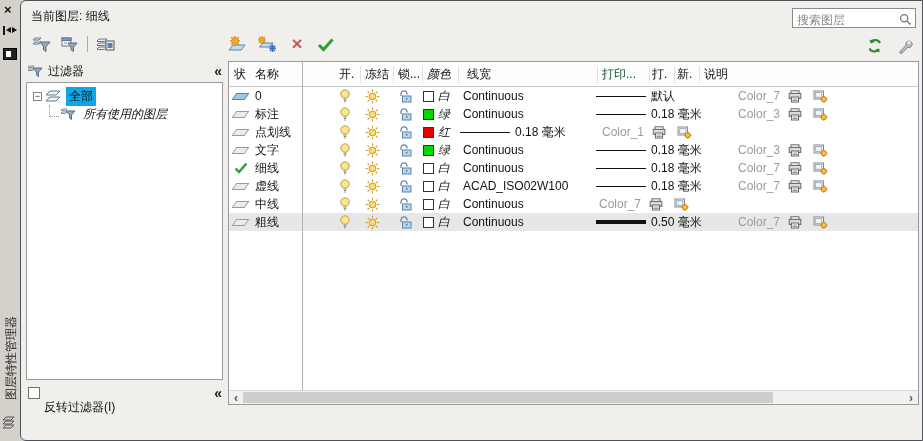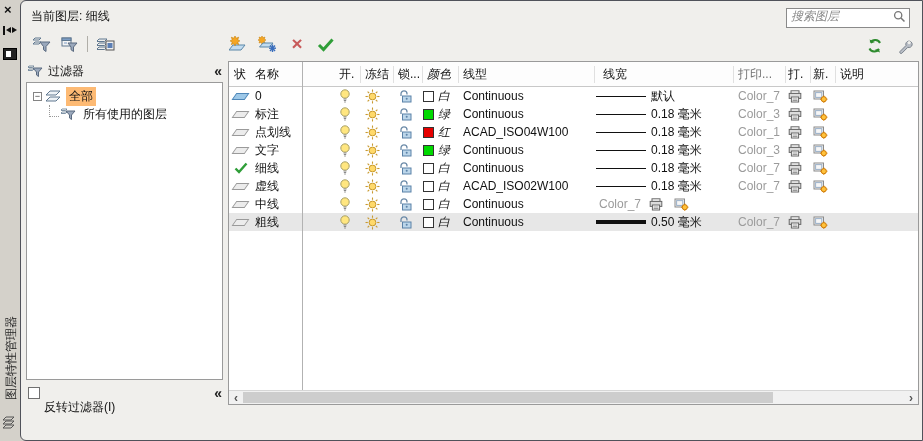--- a/index.html
+++ b/index.html
@@ -14,44 +14,44 @@
   .strip-autohide .tl { position:absolute; left:3px; top:1px; width:0; height:0; border-top:3.5px solid transparent; border-bottom:3.5px solid transparent; border-right:5px solid #111; }
   .strip-autohide .tr { position:absolute; left:9px; top:1px; width:0; height:0; border-top:3.5px solid transparent; border-bottom:3.5px solid transparent; border-left:5px solid #111; }
   .strip-props { position:absolute; left:3px; top:48px; width:14px; height:12px; background:#222; border:1px solid #000; }
   .strip-props::after { content:""; position:absolute; left:2px; top:2px; width:5px; height:6px; background:#fff; }
   .strip-title { position:absolute; left:3px; top:400px; transform:rotate(-90deg); transform-origin:0 0; white-space:nowrap; font-size:12px; color:#222; }
   .strip-layers { position:absolute; left:2px; top:414px; }
 
   
   .palette { position:absolute; left:20px; top:0; width:903px; height:441px; background:#f0efec; border:1px solid #50525a; border-radius:6px 0 0 6px; }
   .pal-title { position:absolute; left:10px; top:7px; font-size:12px; color:#111; }
-  .searchbox { position:absolute; right:12px; top:7px; width:124px; height:20px; background:#fff; border:1px solid #8a8a8a; display:flex; align-items:flex-start;font-style:italic; }
+  .searchbox { position:absolute; right:6px; top:7px; width:124px; height:20px; background:#fff; border:1px solid #8a8a8a; display:flex; align-items:flex-end; }
   .searchbox input { flex:1; border:none; outline:none; font:inherit; color:#444; padding:0 2px 0 4px; min-width:0; background:transparent; }
   .searchbox input::placeholder { color:#8a8a8a; opacity:1; }
   .searchbox svg { flex:0 0 auto; margin-right:2px; }
 
   .tb-left { position:absolute; left:10px; top:33px; display:flex; align-items:center; gap:5px; }
   .tb-mid { position:absolute; left:207px; top:33px; display:flex; align-items:center; gap:7px; }
   .tb-right { position:absolute; right:6px; top:35px; display:flex; align-items:center; gap:8px; }
   .tbtn { width:22px; height:20px; display:flex; align-items:center; justify-content:center; cursor:default; }
   .tb-sep { width:1px; height:16px; background:#b0aea8; margin:0 2px; }
   .del-x { color:#c85a5a; font-size:19px; font-weight:bold; line-height:16px; }
 
   
   .fpanel { position:absolute; left:5px; top:60px; width:197px; height:343px; }
   .fp-header { position:absolute; left:0; top:0; right:0; height:20px; display:flex; align-items:center; gap:4px; padding:0 2px; }
   .fp-header .lbl { flex:1;font-family:Liberation Serif, serif; }
   .chev { font-size:14px; font-weight:bold; color:#222; letter-spacing:-1px; }
   .fp-tree { position:absolute; left:0; top:21px; right:0; bottom:24px; background:#fff; border:1px solid #9a9a9a; padding-top:4px; overflow:hidden; }
   .tnode { display:flex; align-items:center; height:18px; }
   .tnode .expander { width:9px; height:9px; border:1px solid #848484; background:#fff; font-size:9px; line-height:7px; text-align:center; margin:0 3px 0 6px; color:#333; }
-  .tnode.child { padding-left:22px; }
+  .tnode.child { padding-left:22px;font-style:italic; }
   .tnode .dot-l { width:10px; height:12px; border-left:1px dotted #999; border-bottom:1px dotted #999; margin:-6px 2px 0 0; }
   .tnode .nlabel { padding:1px 3px; }
-  .tnode .nlabel.sel { background:#fdba74;font-family:Liberation Mono, monospace; }
+  .tnode .nlabel.sel { background:#0ea5e9;font-family:Liberation Mono, monospace; }
   .fp-invert { position:absolute; left:0; bottom:0; right:0; height:22px; display:flex; align-items:center; gap:4px; padding:0 2px; }
   .fp-invert .cb { width:12px; height:12px; background:#fff; border:1px solid #707070; }
   .fp-invert .lbl { flex:1;margin-top:28px; }
 
   
   .tpanel { position:absolute; left:207px; top:60px; width:691px; height:344px; background:#fff; border:1px solid #9a9a9a; overflow:hidden; }
   .vdiv { position:absolute; left:73px; top:0; bottom:14px; width:1px; background:#b2b2b2; }
   .thead { display:flex; height:25px; align-items:center; border-bottom:1px solid #c8c8c8; background:#fdfdfd; }
   .thead .cell { font-size:12px; color:#111; white-space:nowrap; overflow:hidden; padding-top:1px; }
   .thead .cell.hsep { border-right:1px solid #e0e0e0; height:17px; display:flex; align-items:center; }
@@ -229,23 +229,22 @@
 
   <div class="tpanel">
     <div class="thead">
       <div class="cell c-status">状</div>
       <div class="cell c-name">名称</div>
       <div class="cell c-gap"></div>
       <div class="cell c-on hsep">开.</div>
       <div class="cell c-frz hsep">冻结</div>
       <div class="cell c-lock hsep">锁...</div>
       <div class="cell c-color hsep" style="padding-left:4px;">颜色</div>
-      <div class="cell c-lt hsep">线型</div>
       <div class="cell c-lw hsep" style="padding-left:8px;">线宽</div>
-      <div class="cell c-ps hsep" style="color:#737373;">打印...</div>
+      <div class="cell c-ps hsep" style="color:#14532d;">打印...</div>
       <div class="cell c-pr hsep">打.</div>
       <div class="cell c-nvp hsep">新.</div>
       <div class="cell c-desc" style="padding-left:4px;font-family:Liberation Mono, monospace;">说明</div>
     </div>
     <div>
   <div class="trow">
     <div class="cell c-status">
 
       <span class="para used"></span>
     </div>
@@ -436,23 +435,20 @@
       <svg width="15" height="14" viewBox="0 0 15 14">
         <path d="M3,7 v-2.2 a3,3 0 0 1 6,0 v0.6" fill="none" stroke="#6b8aa8" stroke-width="1.3"></path>
         <rect x="4.5" y="7" width="8.5" height="6" fill="#bcd6ea" stroke="#5b82a8"></rect>
         <circle cx="8.7" cy="9.7" r="1" fill="#5b82a8"></circle>
       </svg>
     </div>
     <div class="cell c-color">
       <span class="swatch" style="background: rgb(230, 0, 0);"></span>
       <span class="cname">红</span>
     </div>
-    <div class="cell c-lt">
-            <span class="lt-text">ACAD_ISO04W100</span>
-          </div>
     <div class="cell c-lw">
       <span class="lw-line"></span>
       <span class="lw-text">0.18 毫米</span>
     </div>
     <div class="cell c-ps">
             <span class="ps-text">Color_1</span>
           </div>
     <div class="cell c-pr">
       <svg width="14" height="13" viewBox="0 0 14 13">
         <rect x="3" y="0.8" width="8" height="2.6" fill="#fff" stroke="#666"></rect>

